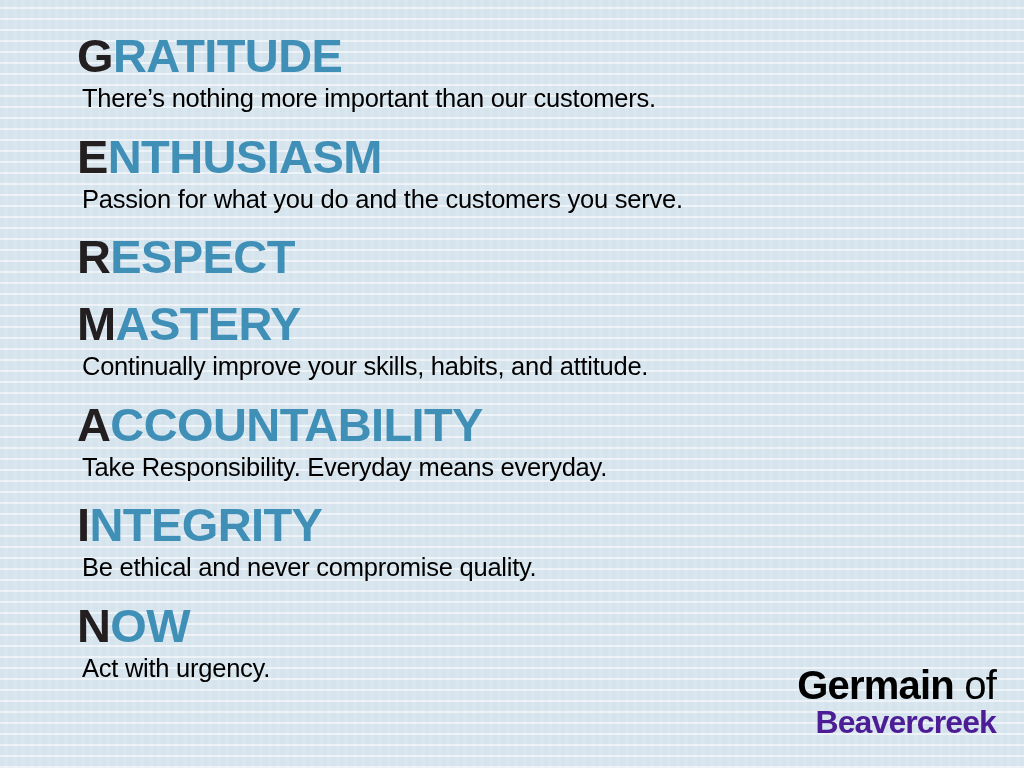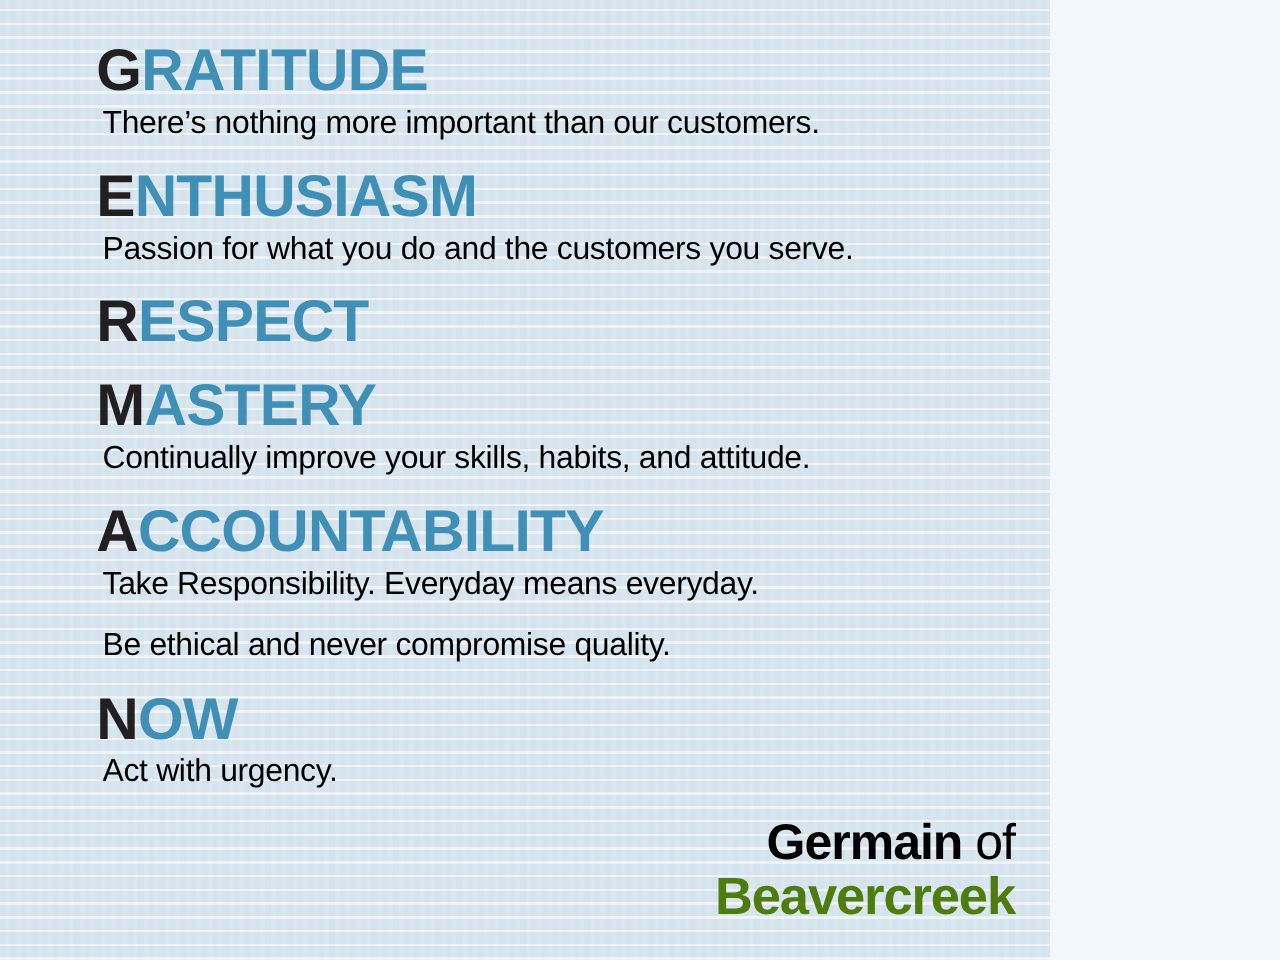--- a/index.html
+++ b/index.html
@@ -11,21 +11,21 @@
     width: 1024px;
     height: 768px;
     overflow: hidden;
     font-family: "Liberation Sans", sans-serif;
     background-color: #f2f7fb;
   }
 
   
   #poster {
     position: relative;
-    width: 840px;
+    width: 1024px;
     height: 768px;
     box-sizing: border-box;
     background-color: #f1f6fa;
     overflow: hidden;
   }
 
   
   #bg-texture {
     position: absolute;
     inset: 0;
@@ -109,25 +109,25 @@
     white-space: nowrap;
   }
   .brand-name {
     font-weight: bold;
     margin-top: 28px;
   }
   .brand-of {
     font-weight: normal;
   }
   .brand-line2 {
-    font-size: 42px;
+    font-size: 32px;
     line-height: 1.06;
     font-weight: bold;
     letter-spacing: -0.9px;
-    color: #4d7c0f;
+    color: #4c1d95;
     white-space: nowrap;
   }
 </style>
 </head>
 <body>
 
 <div id="poster">
 
   <div id="bg-texture"></div>
 
@@ -153,20 +153,21 @@
         <h2 class="value-heading"><span class="initial">M</span><span class="remainder">ASTERY</span></h2>
         <p class="value-desc">Continually improve your skills, habits, and attitude.</p>
       </div>
 
       <div class="value-block">
         <h2 class="value-heading"><span class="initial">A</span><span class="remainder">CCOUNTABILITY</span></h2>
         <p class="value-desc">Take Responsibility. Everyday means everyday.</p>
       </div>
 
       <div class="value-block">
+        <h2 class="value-heading"><span class="initial">I</span><span class="remainder">NTEGRITY</span></h2>
         <p class="value-desc">Be ethical and never compromise quality.</p>
       </div>
 
       <div class="value-block">
         <h2 class="value-heading"><span class="initial">N</span><span class="remainder">OW</span></h2>
         <p class="value-desc">Act with urgency.</p>
       </div>
 
     </div>
 

